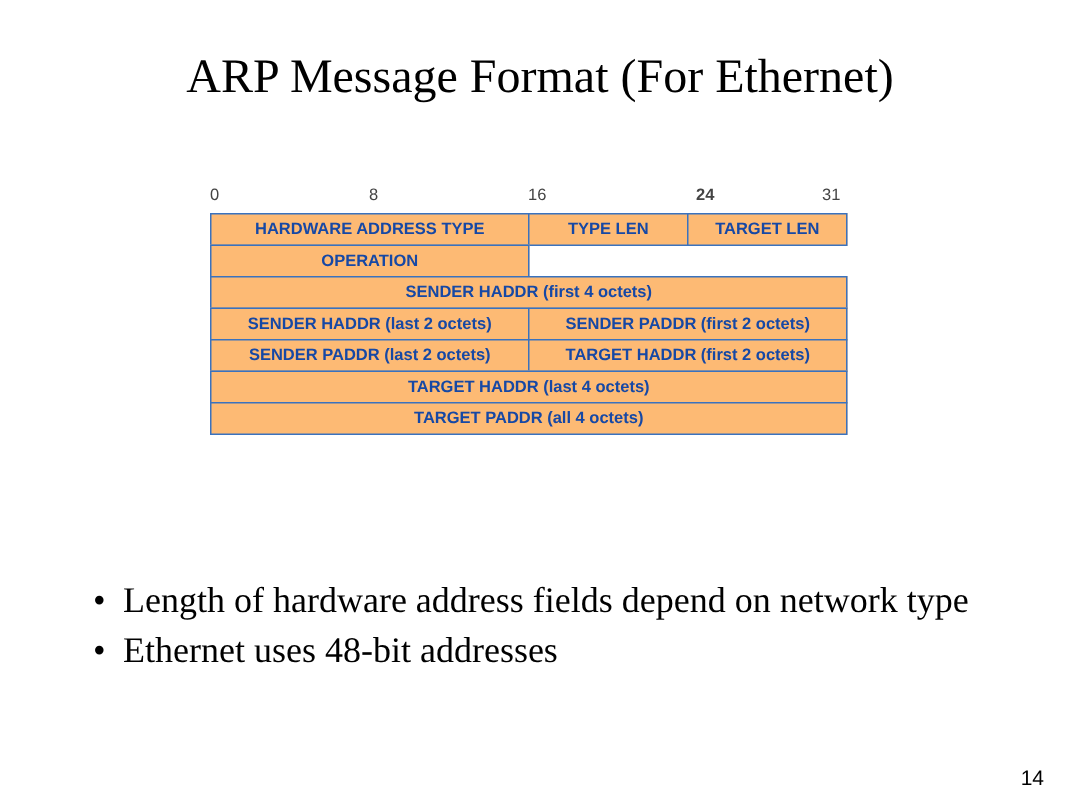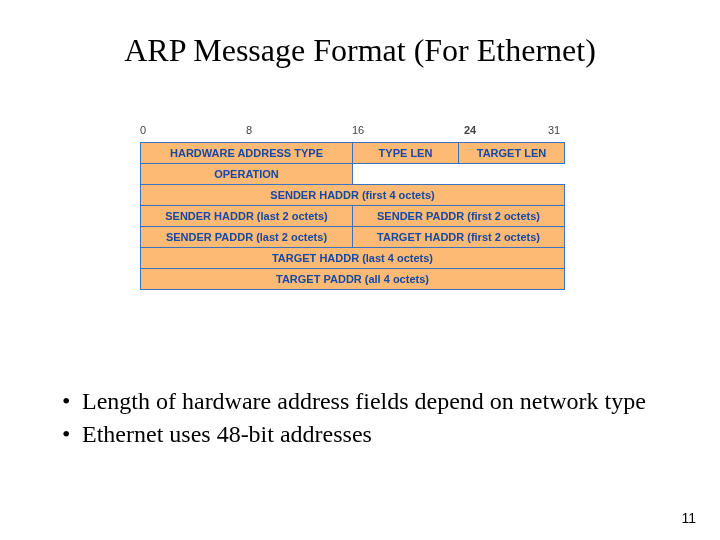--- a/index.html
+++ b/index.html
@@ -166,14 +166,14 @@
     </div>
   </div>
 
   <div class="bullets">
     <ul>
       <li>Length of hardware address fields depend on network type</li>
       <li>Ethernet uses 48-bit addresses</li>
     </ul>
   </div>
 
-  <div class="page-num">11</div>
+  <div class="page-num">14</div>
 </div>
 
 </body></html>

